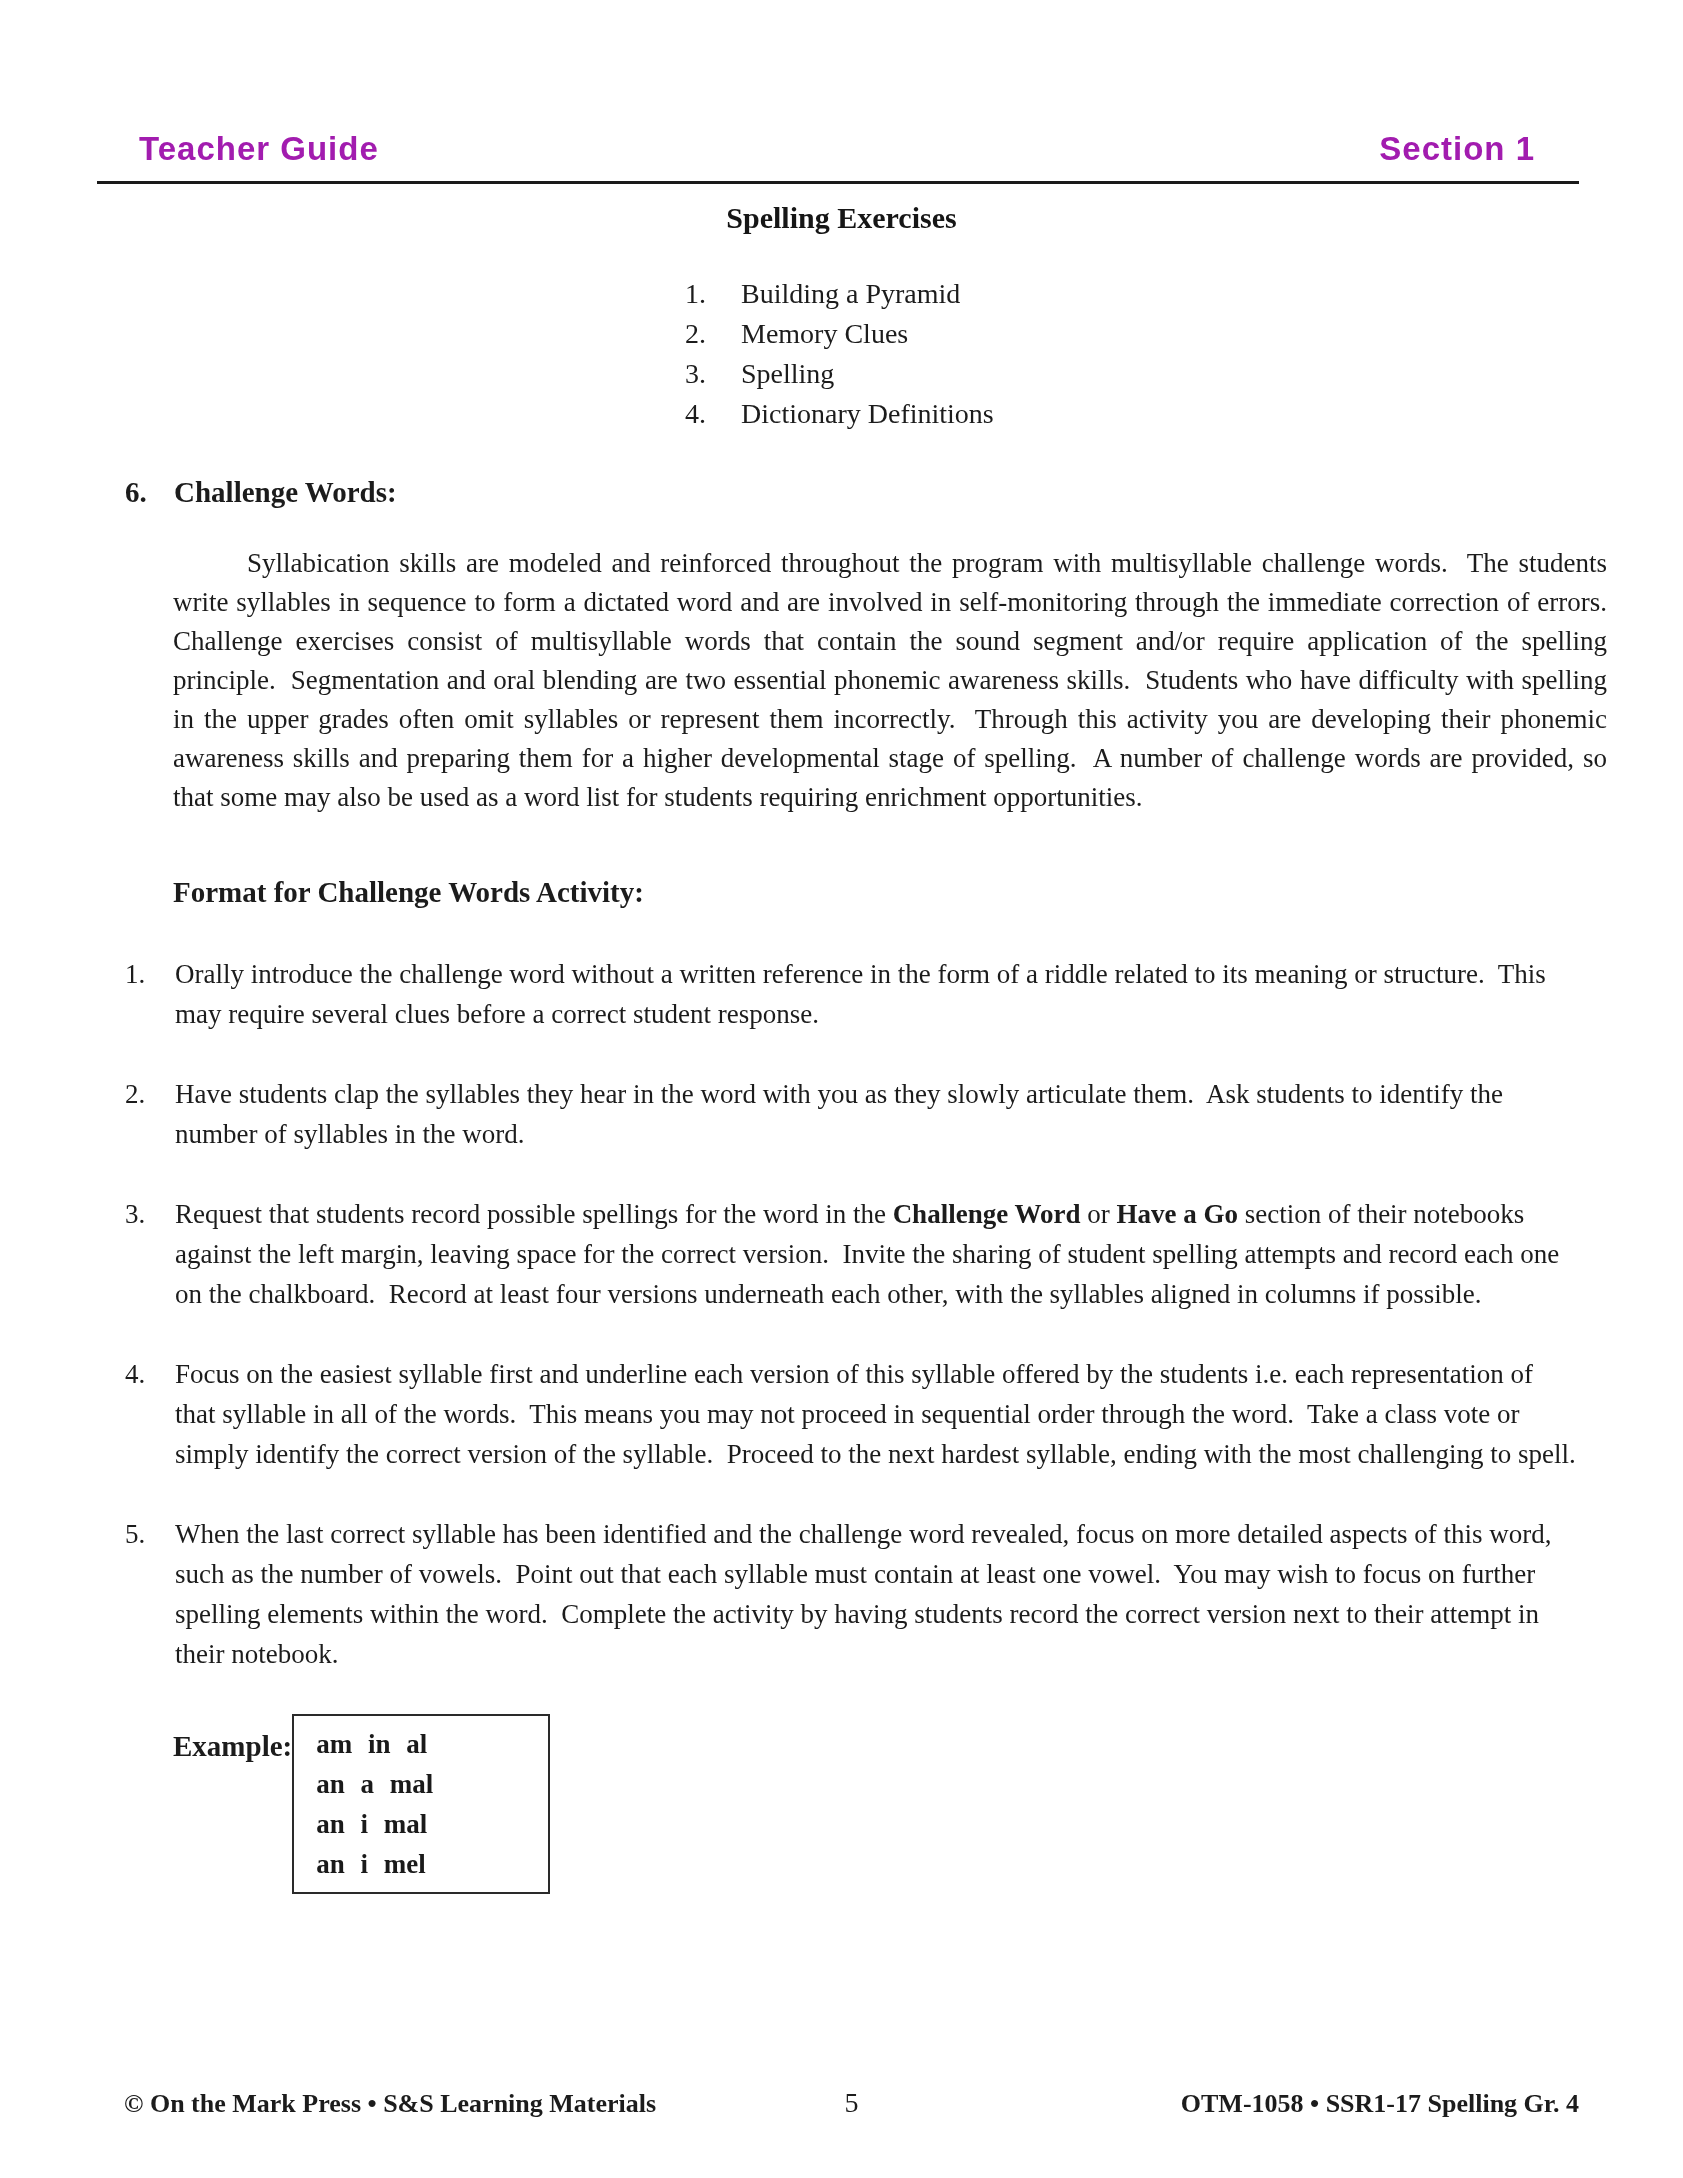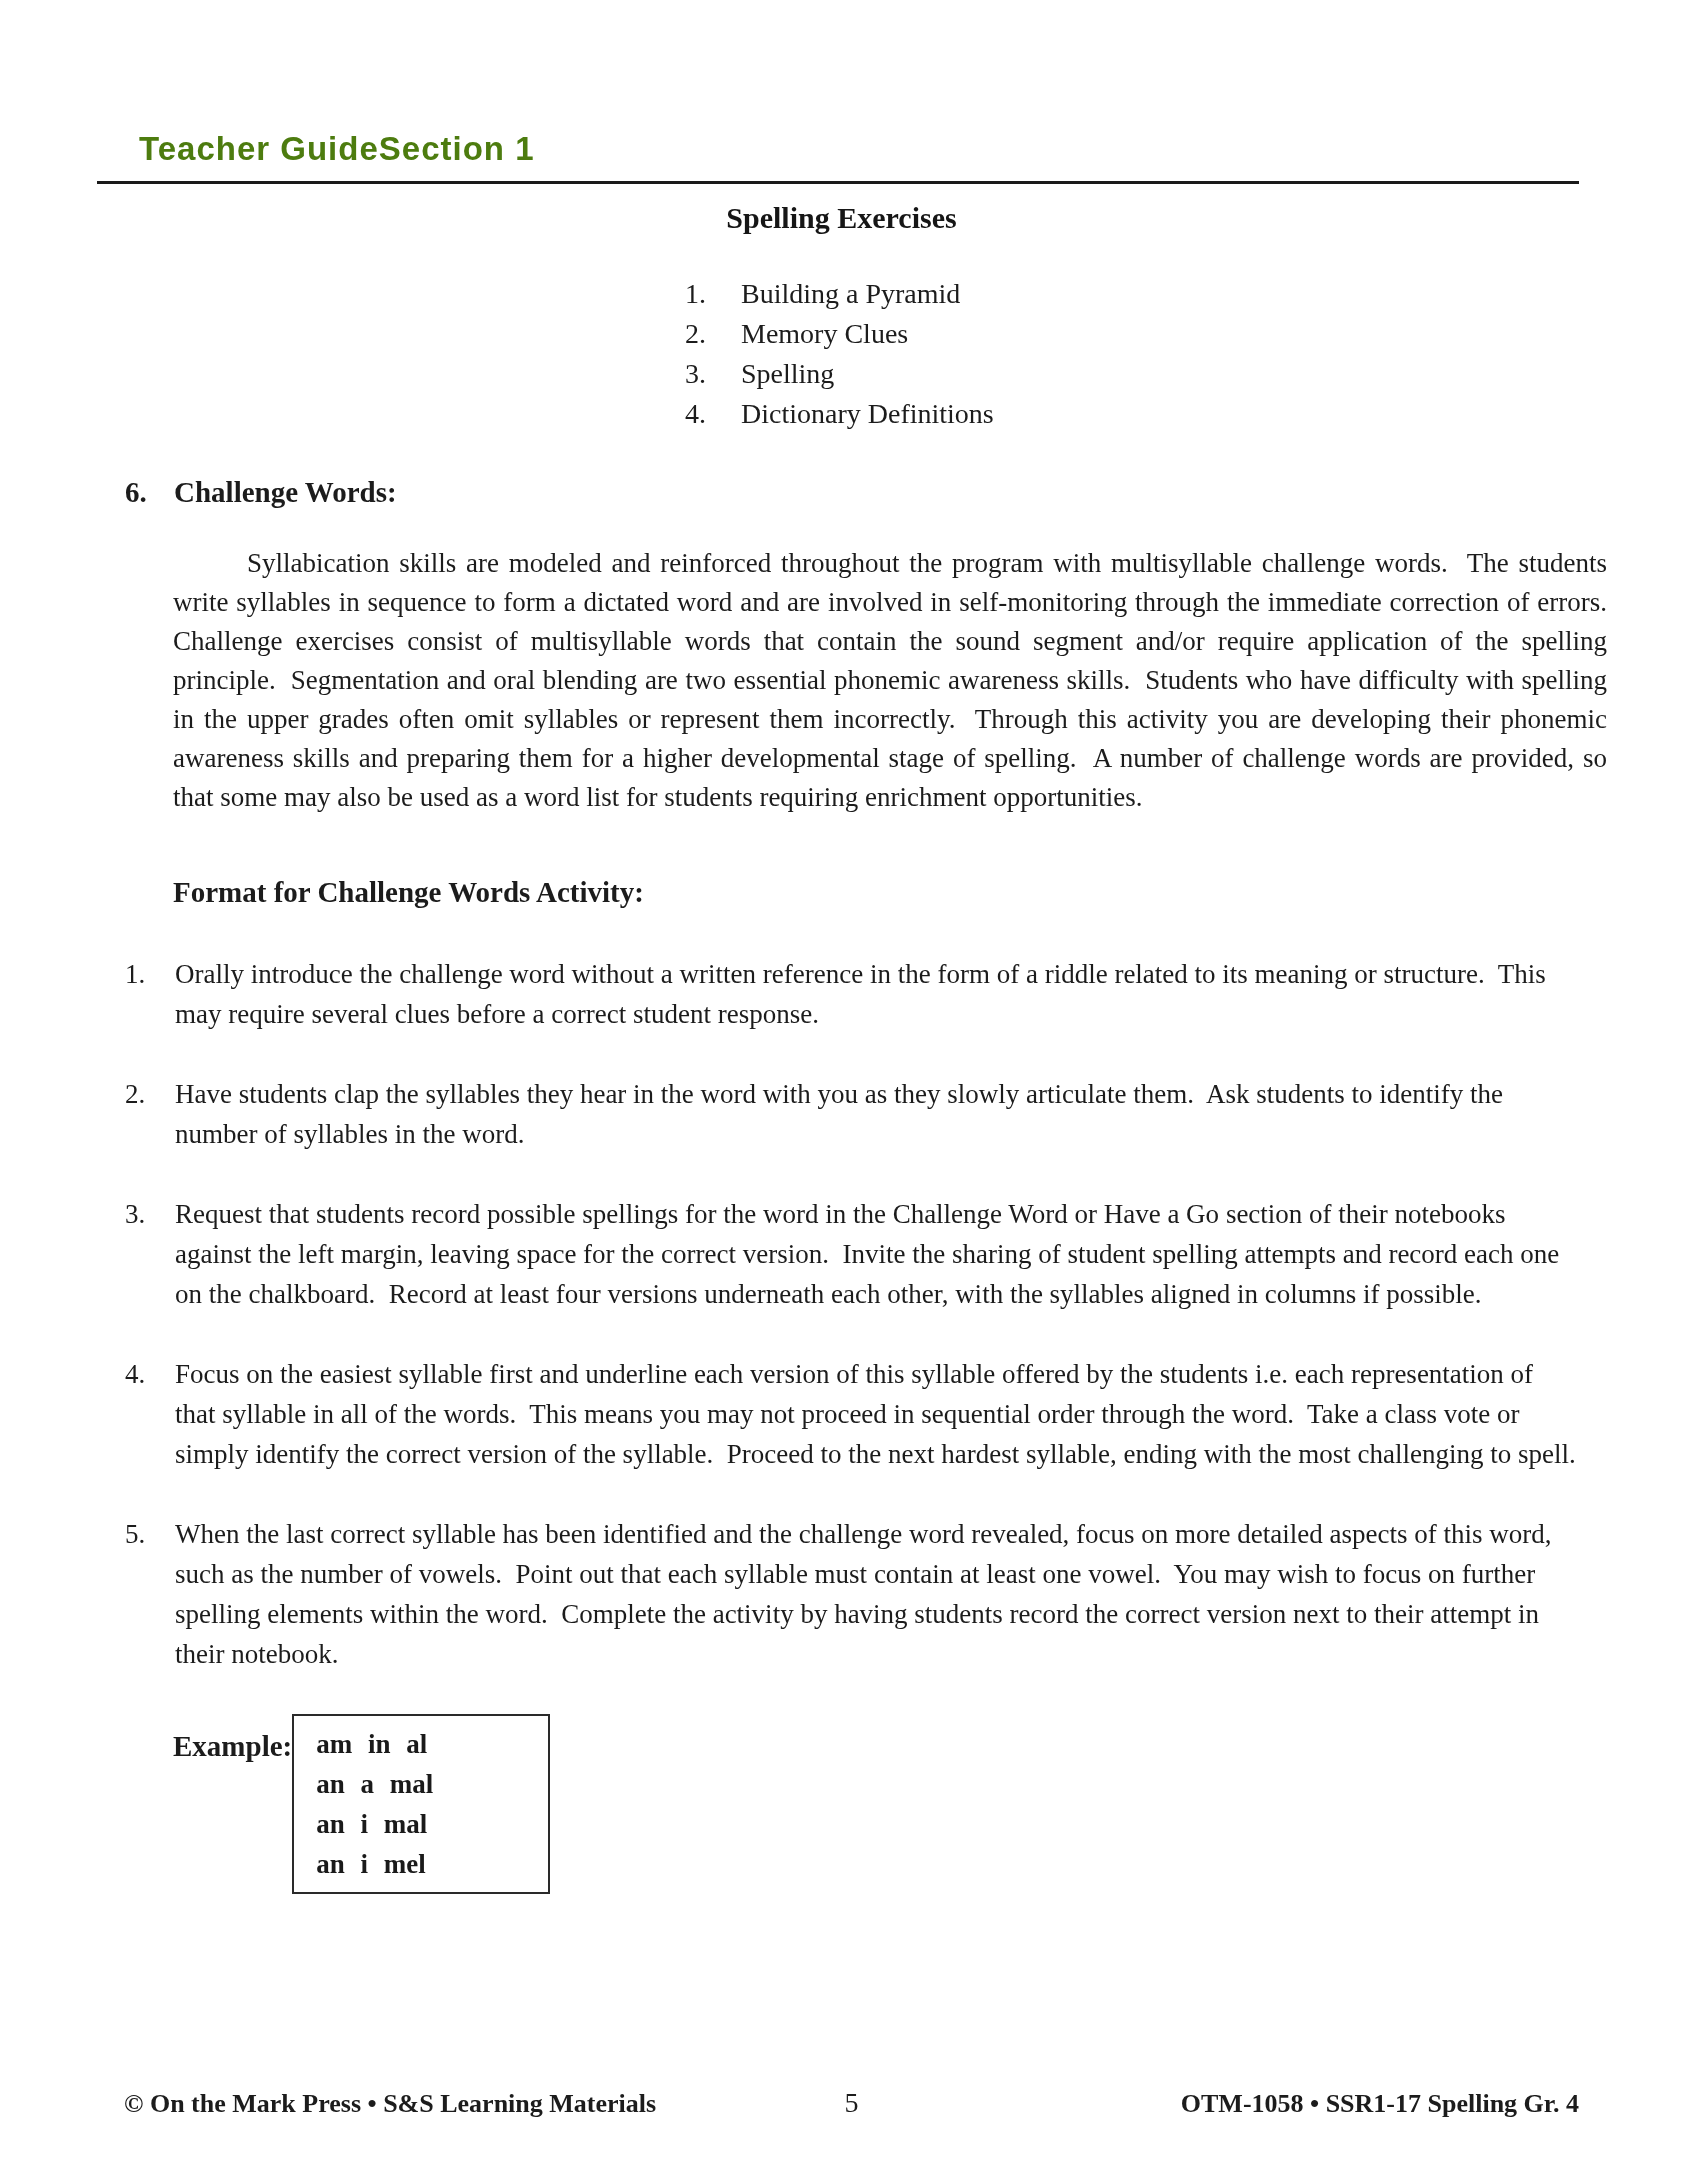--- a/index.html
+++ b/index.html
@@ -12,26 +12,27 @@
     overflow: hidden;
     font-family: "Liberation Serif", "DejaVu Serif", serif;
     color: #1c1c1c;
   }
   
   .doc-header {
     margin: 129px 104px 0 97px;
     padding: 0 44px 12px 42px;
     border-bottom: 3px solid #1a1a1a;
     display: flex;
+    justify-content: space-between;
     align-items: flex-end;
     font-family: "Liberation Sans", "DejaVu Sans", sans-serif;
     font-weight: 700;
     font-size: 33px;
     letter-spacing: 1px;
-    color: #4d7c0f;
+    color: #a21caf;
     line-height: 40px;
   }
   
   .doc-title {
     margin-top: 14px;
     text-align: center;
     font-size: 30px;
     font-weight: 700;
     line-height: 40px;
     color: #161616;
@@ -68,21 +69,21 @@
   
   .steps { margin-top: 42px; }
   .step {
     display: flex;
     margin: 0 104px 40px 125px;
     font-size: 27px;
     line-height: 40px;
   }
   .step .num { width: 50px; flex: none; }
   .step .body { flex: 1; white-space: pre-wrap; }
-  .step .body b { font-weight: 400; }
+  .step .body b { font-weight: 700; }
   
   .example-row {
     margin: 24px 104px 0 173px;
     display: flex;
     align-items: flex-start;
   }
   .example-label {
     font-size: 29px;
     font-weight: 700;
     line-height: 40px;

